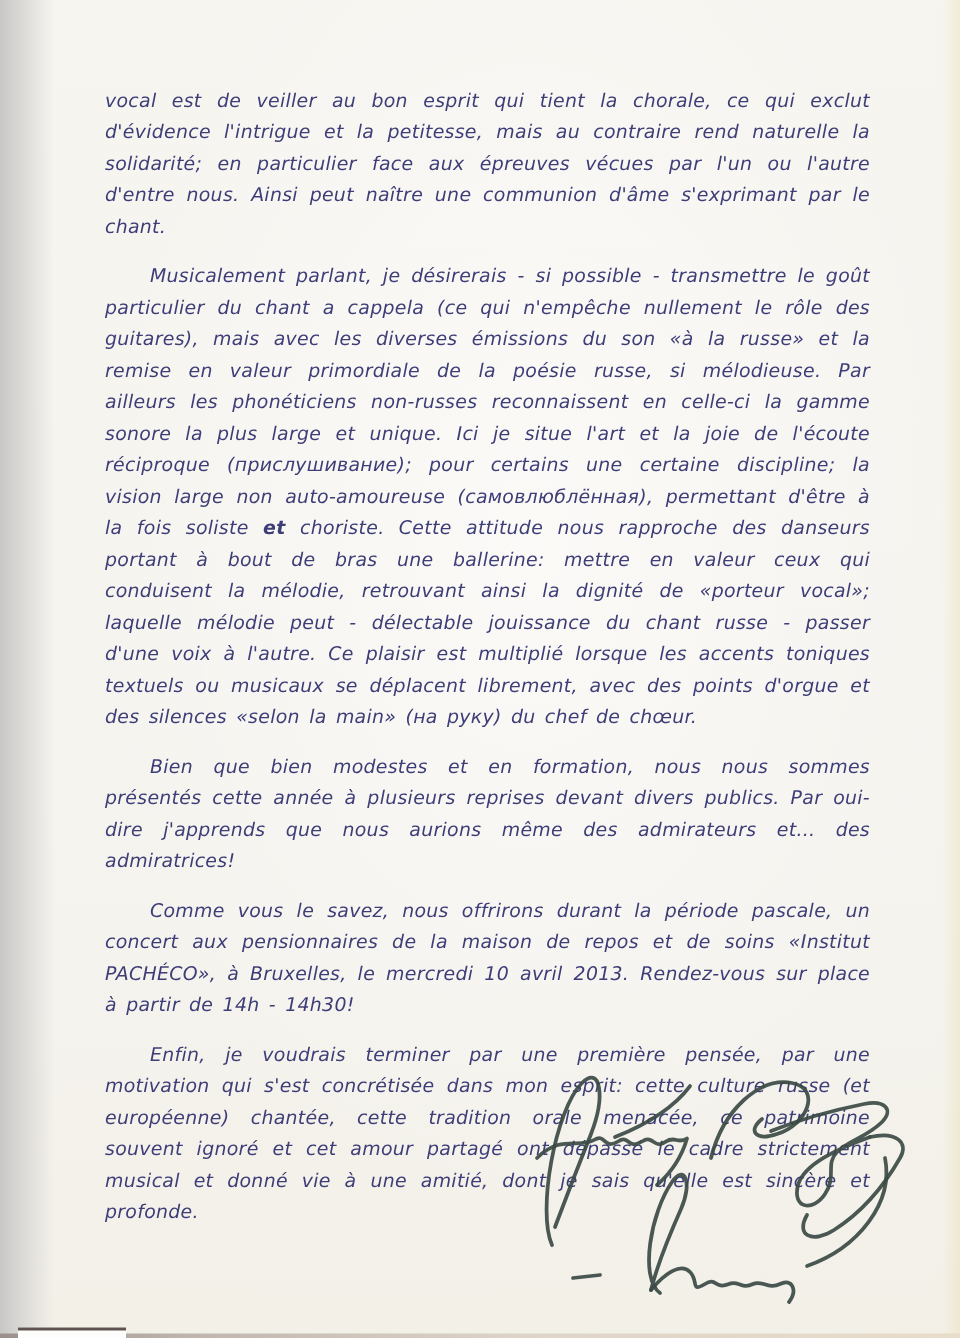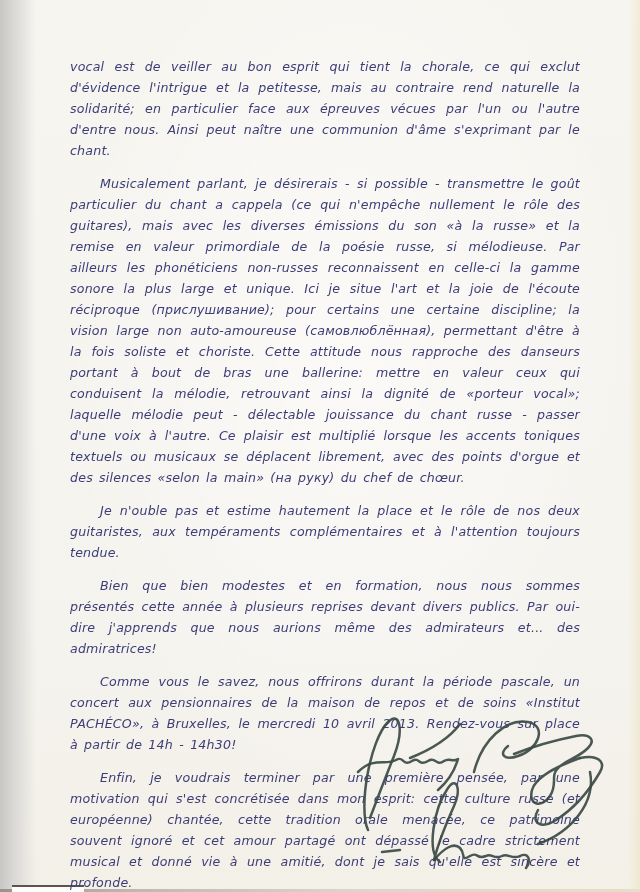--- a/index.html
+++ b/index.html
@@ -31,37 +31,36 @@
     background:#fdfdfb;border-top:2px solid #5e5350;
   }
   .content{
     position:absolute;left:70px;top:56px;width:510px;
     color:#3d3d77;font-style:italic;
     font-size:12.6px;line-height:21px;
     text-align:justify;word-spacing:2px;letter-spacing:.2px;
   }
   .content p{margin:0 0 12px 0;text-indent:30px}
   .content p.no-indent{text-indent:0}
-  .content b{font-weight:normal}
+  .content b{font-weight:bold}
   .signature{position:absolute;left:340px;top:710px;width:300px;height:178px}
   .signature path{fill:none;stroke:#3b4a44;stroke-width:2.5;stroke-linecap:round;stroke-linejoin:round;opacity:.92}
 </style>
 </head>
 <body>
 
 <div class="paper"></div>
 <div class="left-edge"></div>
 <div class="right-tint"></div>
 <div class="bottom-edge"></div>
 <div class="bottom-corner"></div>
 
 <div class="content">
   <p class="no-indent">vocal est de veiller au bon esprit qui tient la chorale, ce qui exclut d'évidence l'intrigue et la petitesse, mais au contraire rend naturelle la solidarité; en particulier face aux épreuves vécues par l'un ou l'autre d'entre nous. Ainsi peut naître une communion d'âme s'exprimant par le chant.</p>
   <p><span>Musicalement parlant, je désirerais - si possible - transmettre le goût particulier du chant a cappela (ce qui n'empêche nullement le rôle des guitares), mais avec les diverses émissions du son «à la russe» et la remise en valeur primordiale de la poésie russe, si mélodieuse. Par ailleurs les phonéticiens non-russes reconnaissent en celle-ci la gamme sonore la plus large et unique. Ici je situe l'art et la joie de l'écoute réciproque (прислушивание); pour certains une certaine discipline; la vision large non auto-amoureuse (самовлюблённая), permettant d'être à la fois soliste </span><b>et</b><span> choriste. Cette attitude nous rapproche des danseurs portant à bout de bras une ballerine: mettre en valeur ceux qui conduisent la mélodie, retrouvant ainsi la dignité de «porteur vocal»; laquelle mélodie peut - délectable jouissance du chant russe - passer d'une voix à l'autre. Ce plaisir est multiplié lorsque les accents toniques textuels ou musicaux se déplacent librement, avec des points d'orgue et des silences «selon la main» (на руку) du chef de chœur.</span></p>
-  <p>Je n'ouble pas et estime hautement la place et le rôle de nos deux guitaristes, aux tempéraments complémentaires et à l'attention toujours tendue.</p>
   <p>Bien que bien modestes et en formation, nous nous sommes présentés cette année à plusieurs reprises devant divers publics. Par oui-dire j'apprends que nous aurions même des admirateurs et... des admiratrices!</p>
   <p>Comme vous le savez, nous offrirons durant la période pascale, un concert aux pensionnaires de la maison de repos et de soins «Institut PACHÉCO», à Bruxelles, le mercredi 10 avril 2013. Rendez-vous sur place à partir de 14h - 14h30!</p>
   <p>Enfin, je voudrais terminer par une première pensée, par une motivation qui s'est concrétisée dans mon esprit: cette culture russe (et européenne) chantée, cette tradition orale menacée, ce patrimoine souvent ignoré et cet amour partagé ont dépassé le cadre strictement musical et donné vie à une amitié, dont je sais qu'elle est sincère et profonde.</p>
 
 </div>
 
 <svg class="signature" viewBox="0 0 300 178" xmlns="http://www.w3.org/2000/svg">
 
   <path d="M70,48 C90,40 108,30 120,14"></path>
 

